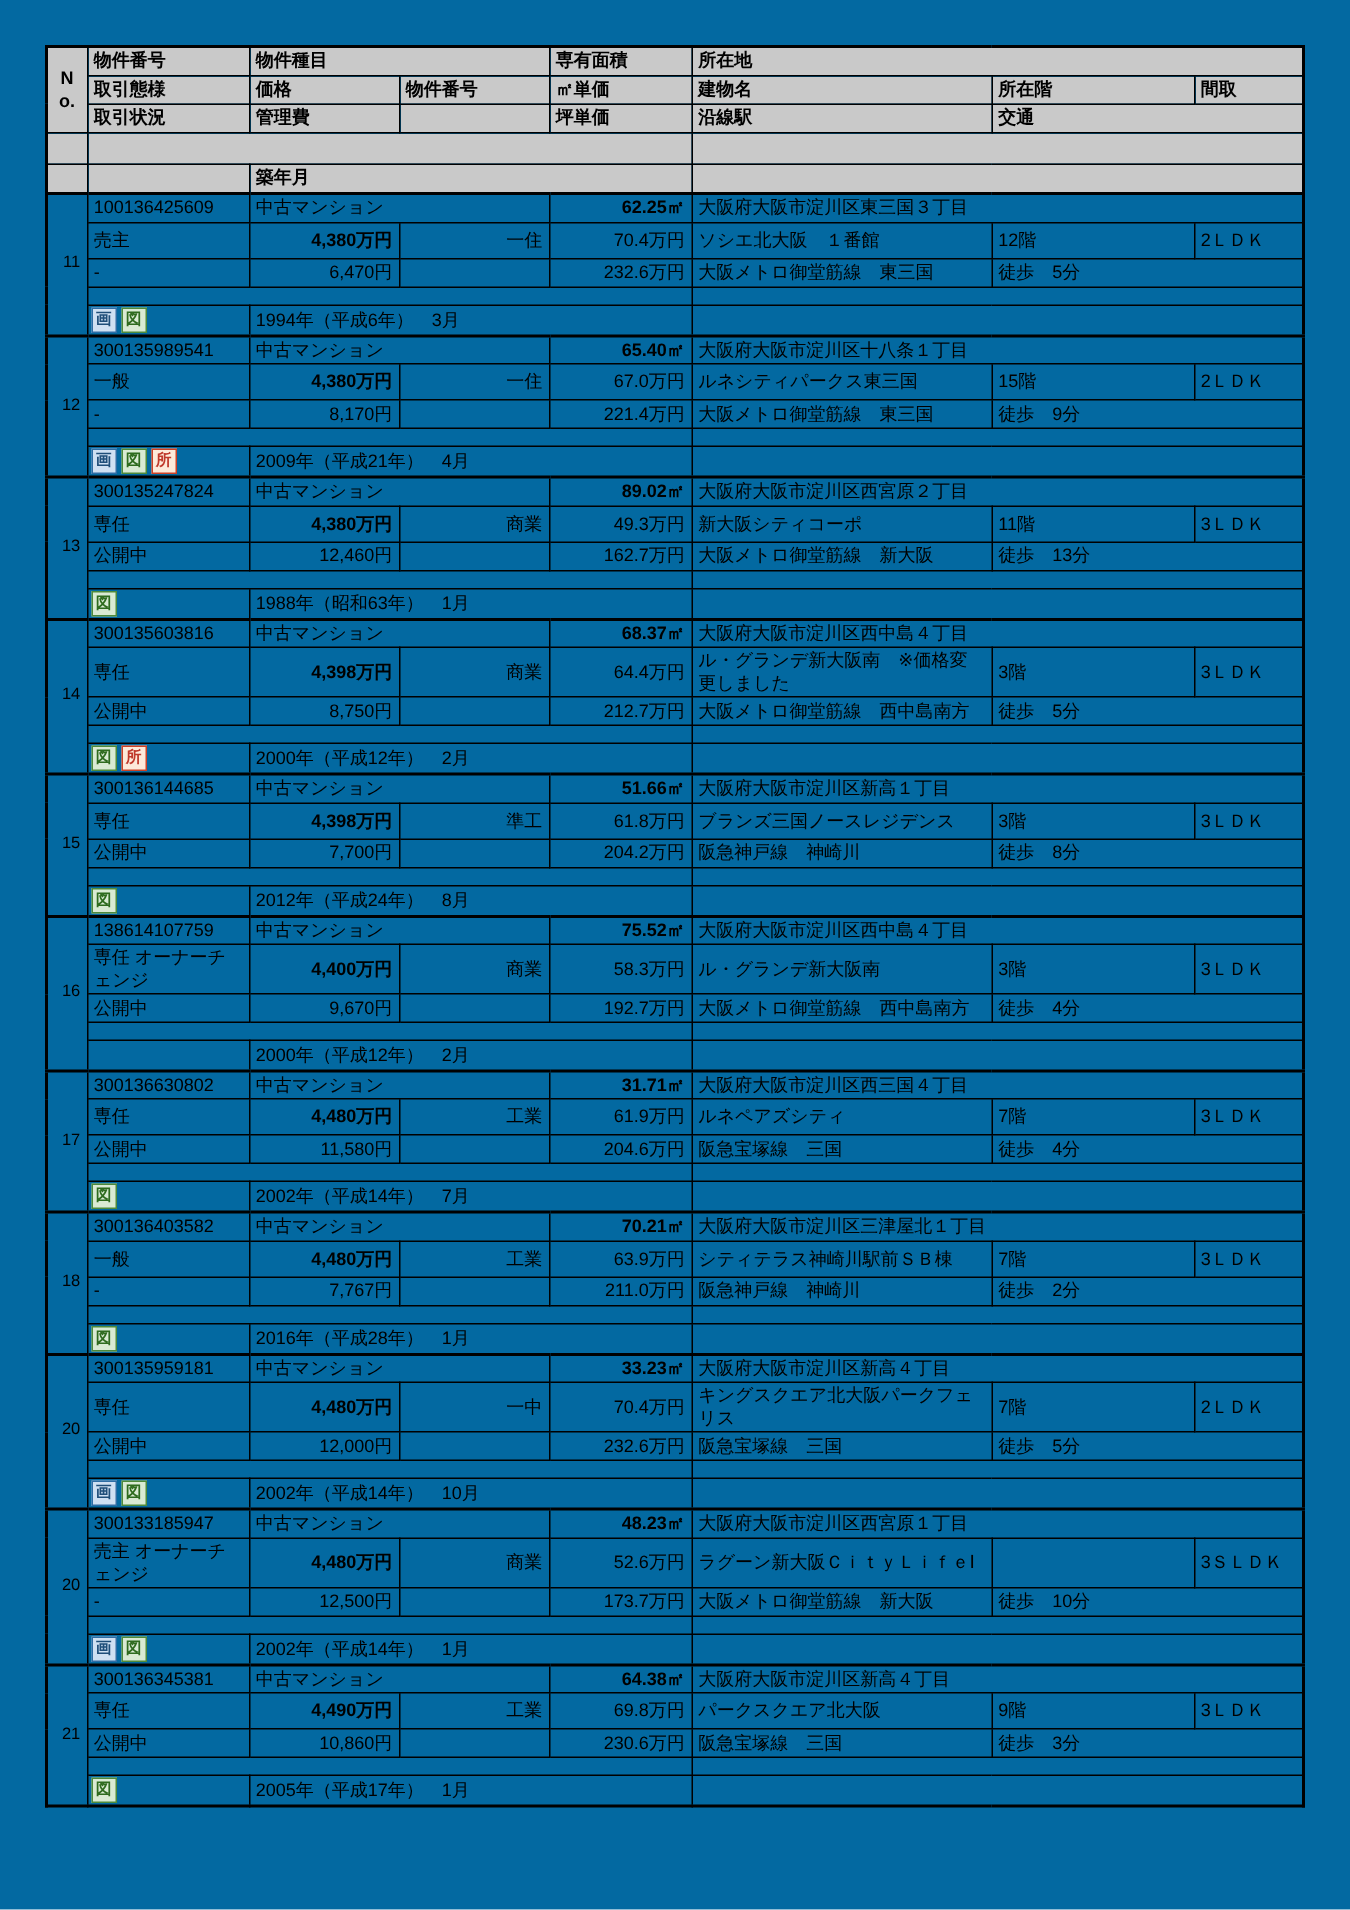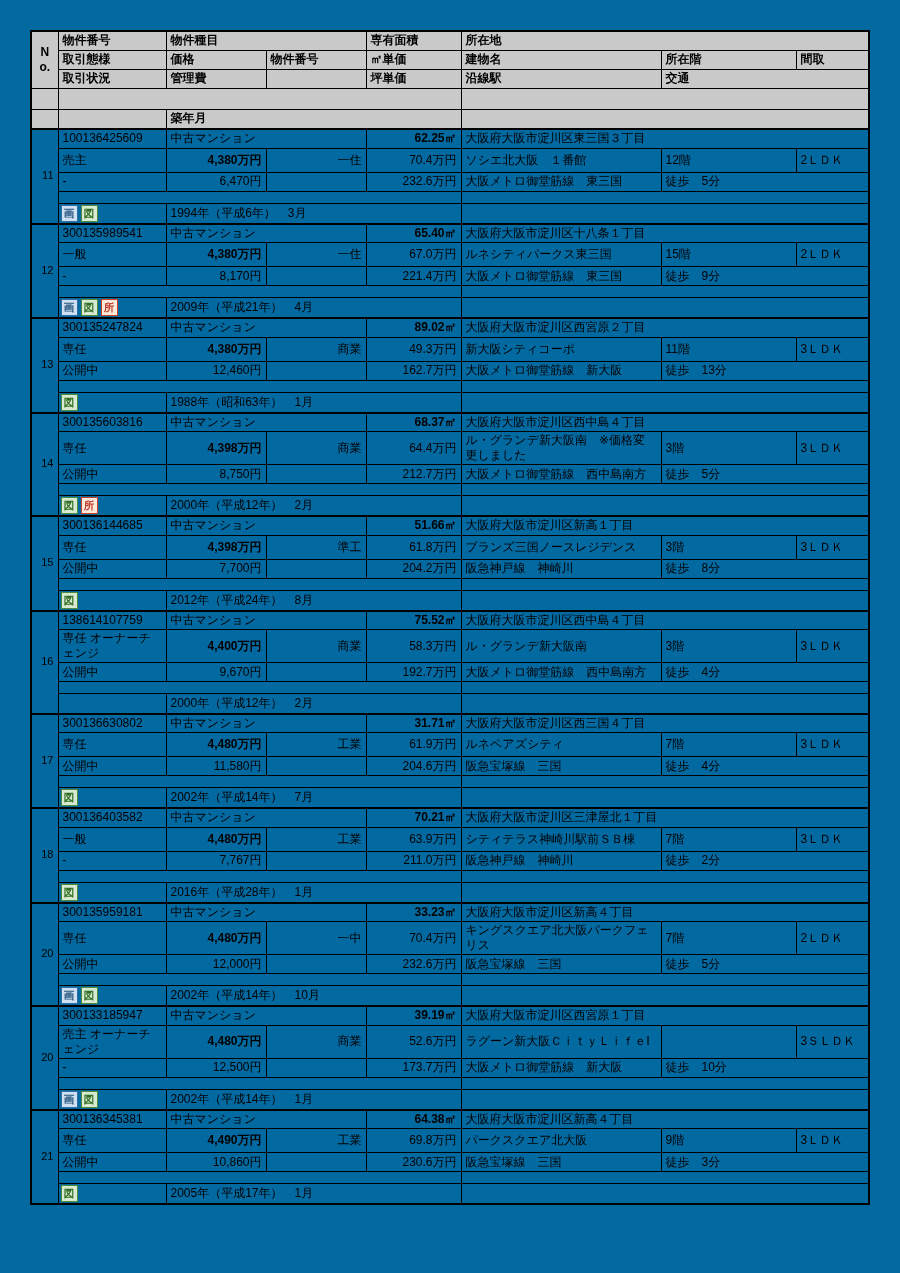--- a/index.html
+++ b/index.html
@@ -392,21 +392,21 @@
         </tr>
         <tr class="rE">
           <td class="icons"><span class="badge badge-image">画</span><span class="badge badge-map">図</span></td>
           <td colspan="3">2002年（平成14年）　10月</td>
           <td colspan="3"></td>
         </tr>
         <tr class="rA block-start">
           <td class="no-cell" rowspan="5">20</td>
           <td>300133185947</td>
           <td colspan="2">中古マンション</td>
-          <td class="num bold">39.19㎡</td>
+          <td class="num bold">48.23㎡</td>
           <td colspan="3">大阪府大阪市淀川区西宮原１丁目</td>
         </tr>
         <tr class="rB">
           <td>売主 オーナーチェンジ</td>
           <td class="num bold">4,480万円</td>
           <td class="num">商業</td>
           <td class="num italic">52.6万円</td>
           <td>ラグーン新大阪ＣｉｔｙＬｉｆｅⅠ</td>
           <td></td>
           <td>3ＳＬＤＫ</td>

